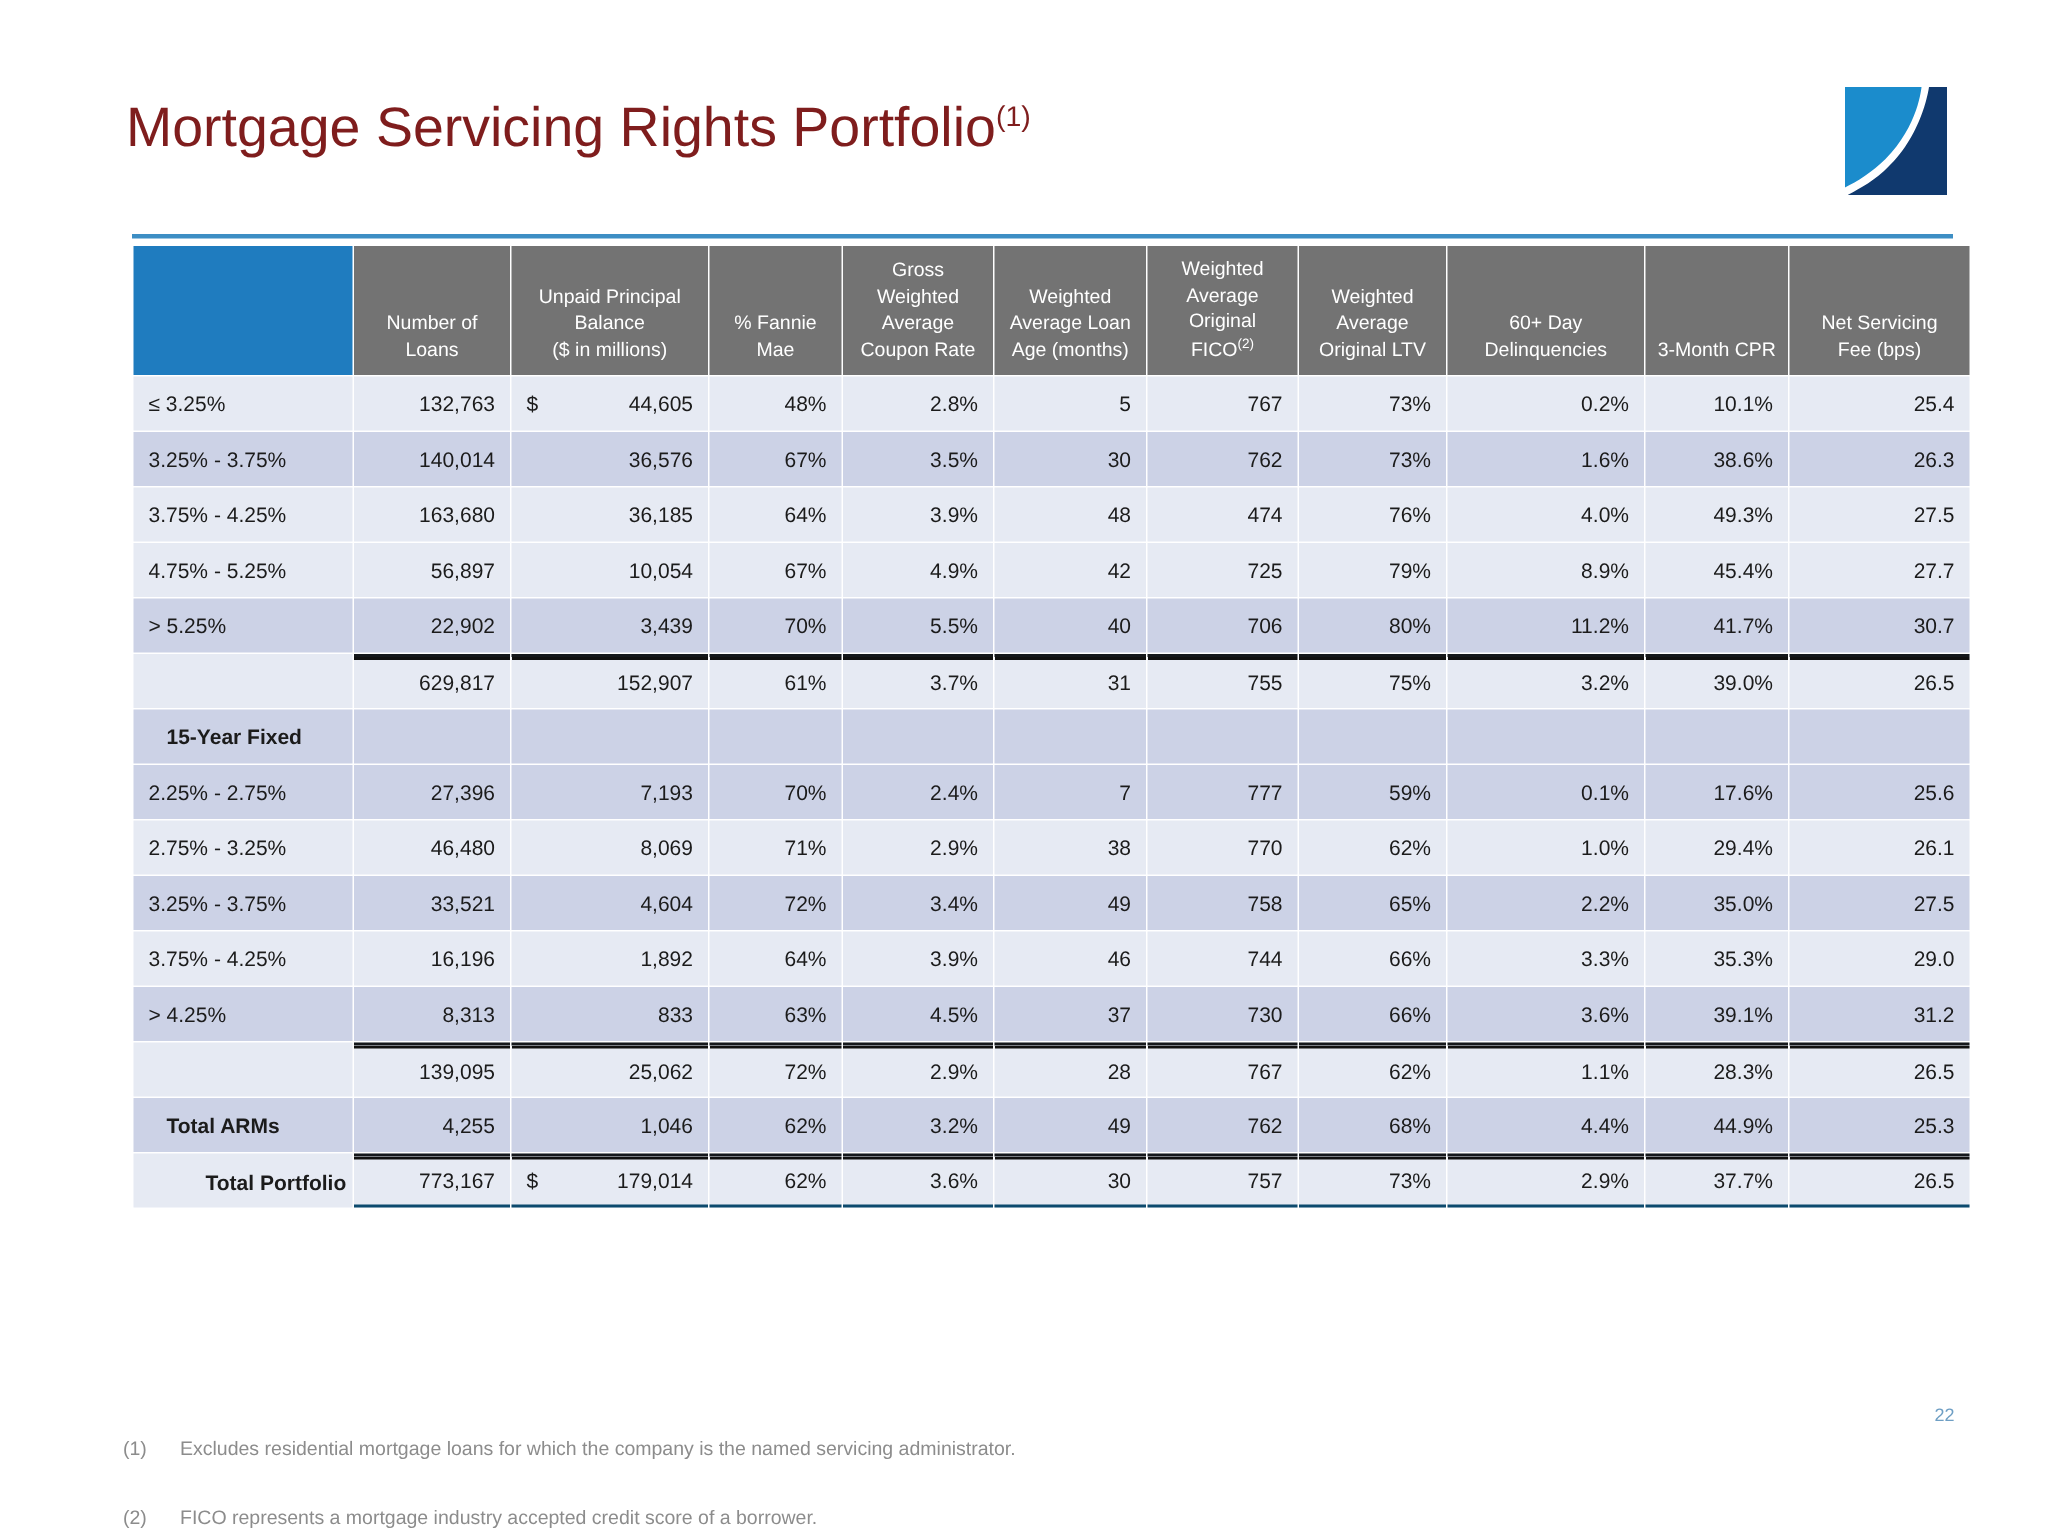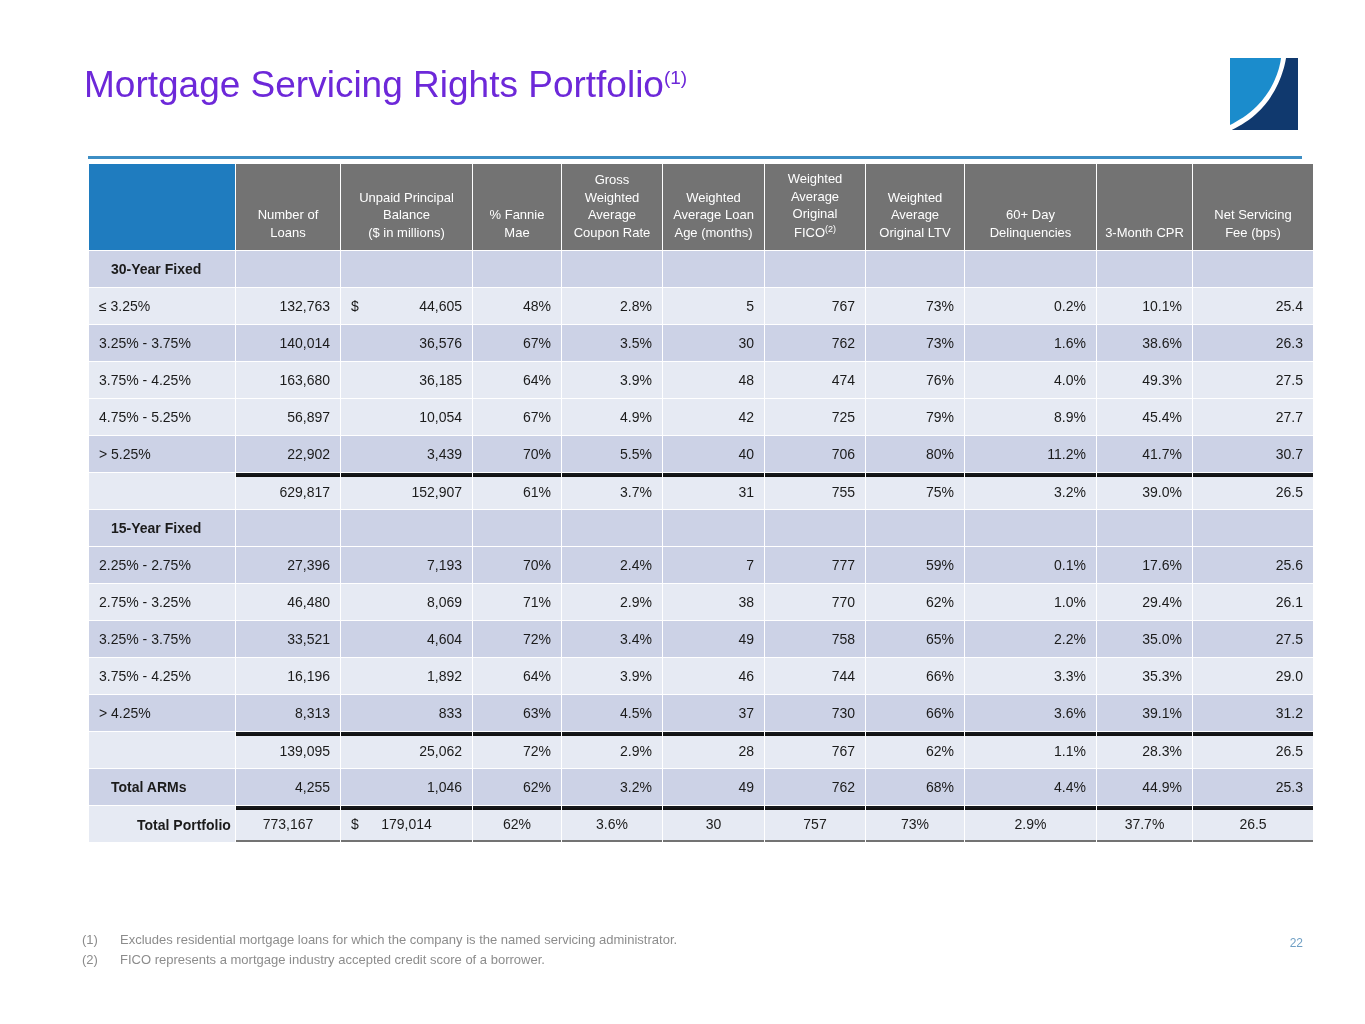--- a/index.html
+++ b/index.html
@@ -9,21 +9,21 @@
     font-family:"Liberation Sans","DejaVu Sans",sans-serif;
     overflow:hidden;
     position:relative;
   }
 
   
   #slide-title{
     position:absolute;
     left:84px; top:64px;
     font-size:37px;
-    color:#6d28d9;
+    color:#7f1d1d;
     font-weight:400;
     letter-spacing:0px;
     white-space:nowrap;
   }
   #slide-title .sup{
     font-size:19px;
     vertical-align:super;
     line-height:0;
   }
 
@@ -92,31 +92,31 @@
   
   td.cur{position:relative;text-align:right;}
   td.cur .dollar{position:absolute;left:10px;top:50%;transform:translateY(-50%);}
 
   
   tr.ruled td.ruled-cell{box-shadow:inset 0 2px 0 -0px #111111;}
   tr.ruled td.ruled-cell{border-top:2px solid #15181c;}
   tr.ruled td.noline{border-top:2px solid transparent;}
 
   
-  tr.final td.ruled-cell{border-bottom:2px solid #737373;text-align:center;}
+  tr.final td.ruled-cell{border-bottom:2px solid #0c4a6e;}
 
   
   #footnotes{
     position:absolute;
     left:82px; top:930px;
     font-size:13px;
     color:#8c8c8c;
     line-height:1.55;
   }
-  #footnotes .fn{white-space:nowrap;}
+  #footnotes .fn{white-space:nowrap;margin-top:26px;}
   #footnotes .mk{display:inline-block;width:38px;}
 
   #page-num{
     position:absolute;
     right:62px; top:936px;
     font-size:12px;
     color:#6f9fc4;
   }
 </style>
 </head>
@@ -196,33 +196,20 @@
         <th>
           <span>3-Month CPR</span>
         </th>
         <th>
           <span>Net Servicing</span><br>
           <span>Fee (bps)</span>
         </th>
       </tr>
     </thead>
     <tbody id="tbody">
-        <tr class="dark">
-          <td class="lbl indent">30-Year Fixed</td>
-          <td class=" num"></td>
-          <td class=" num"></td>
-          <td class=" num"></td>
-          <td class=" num"></td>
-          <td class=" num"></td>
-          <td class=" num"></td>
-          <td class=" num"></td>
-          <td class=" num"></td>
-          <td class=" num"></td>
-          <td class=" num"></td>
-        </tr>
         <tr class="light">
           <td class="lbl">≤ 3.25%</td>
           <td class=" num">132,763</td>
           <td class=" cur"><span class="dollar">$</span><span>44,605</span></td>
           <td class=" num">48%</td>
           <td class=" num">2.8%</td>
           <td class=" num">5</td>
           <td class=" num">767</td>
           <td class=" num">73%</td>
           <td class=" num">0.2%</td>

